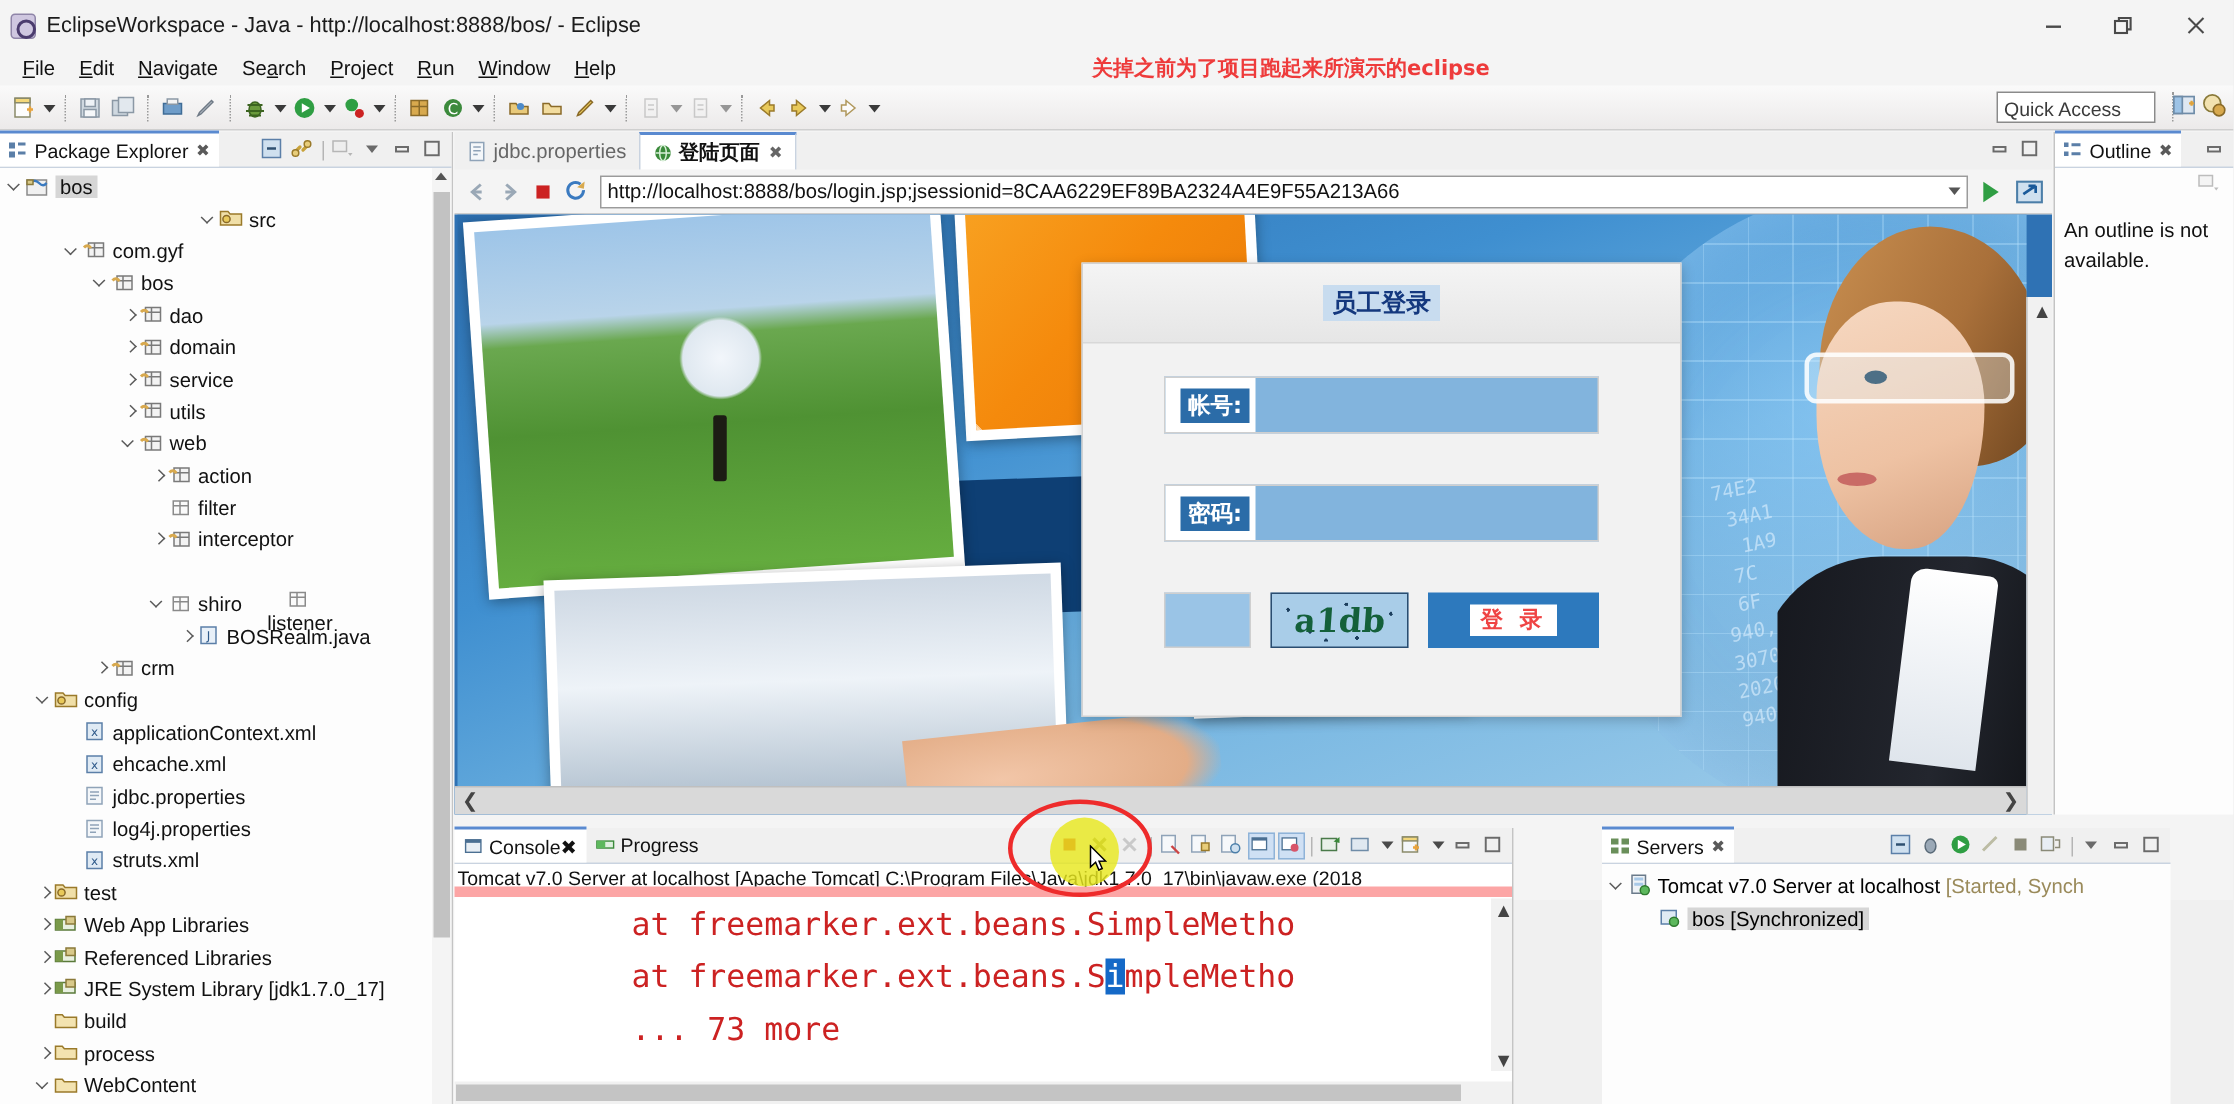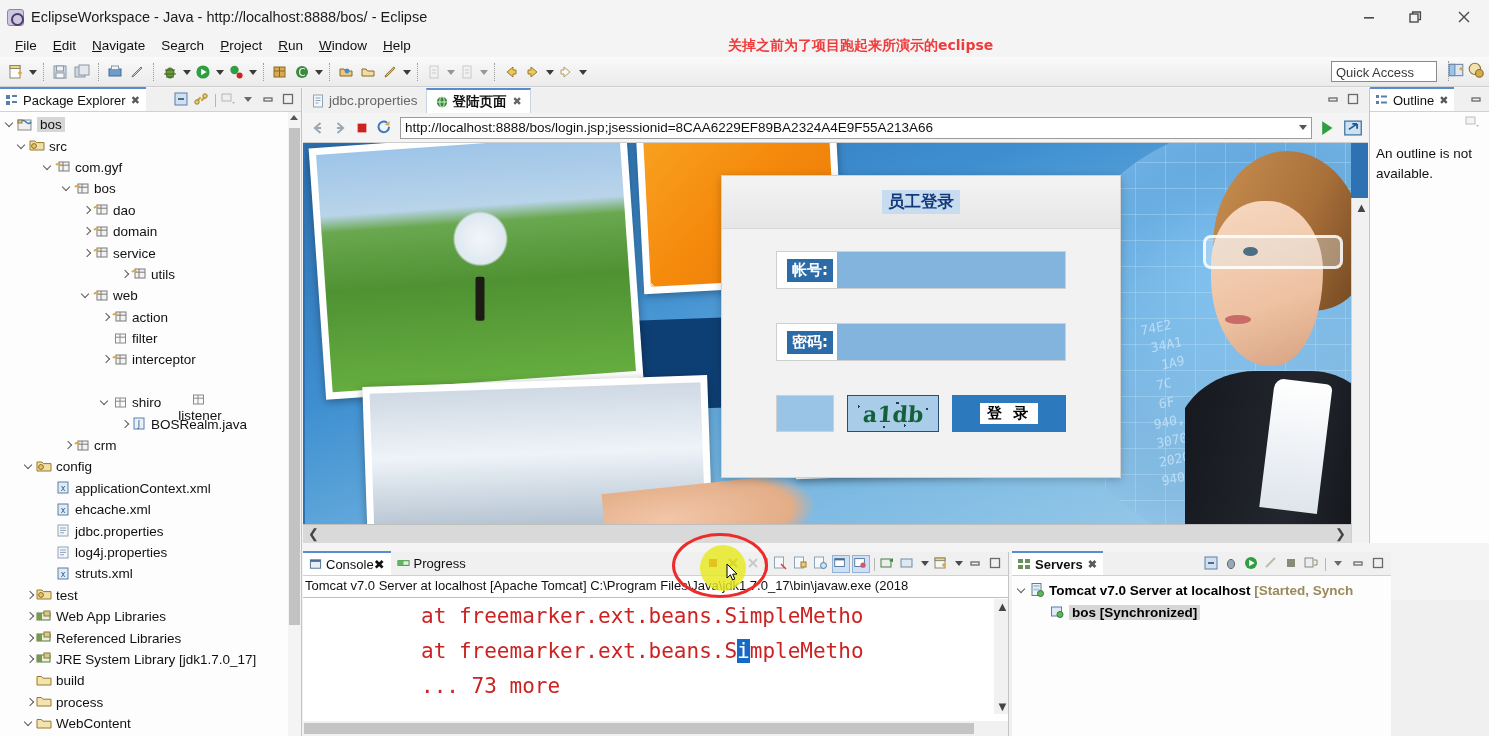--- a/index.html
+++ b/index.html
@@ -342,21 +342,21 @@
       radial-gradient(circle 1.2px at 88% 38%, #1d3f5e 0 100%, rgba(0,0,0,0) 100%),
       radial-gradient(circle 1.2px at 40% 88%, #1d3f5e 0 100%, rgba(0,0,0,0) 100%),
       radial-gradient(circle 1.2px at 63% 84%, #1d3f5e 0 100%, rgba(0,0,0,0) 100%);
   }
   .login-btn {
     width: 123px; height: 37px; background: #2d79bd;
     display: flex; align-items: center; justify-content: center;
     border: none;
   }
   .login-btn span {
-    background: #fff; color: #000000; font-size: 15px; font-weight: bold;
+    background: #fff; color: #ef4444; font-size: 15px; font-weight: bold;
     padding: 1px 7px; letter-spacing: 3px;
     font-family: "DejaVu Sans", sans-serif;
   }
 
   .br-vscroll {
     position: absolute; right: 0; top: 55px; width: 17px; height: 381px; background: #f1f1f1;
     border-left: 1px solid #d0d0d0;
   }
   .br-hscroll {
     position: absolute; left: 0; right: 17px; bottom: 0; height: 19px;
@@ -374,21 +374,21 @@
     position: relative; border-bottom: 1px solid #c9d3e0;
   }
   .cons-tab {
     display: flex; align-items: center; height: 24px; padding: 0 6px;
     font-size: 13px; white-space: nowrap; color: #111;
   }
   .cons-tab.active { background: #fff; border-top: 2px solid #5a8ad0; }
   .cons-tab .ct-ico { width: 13px; height: 13px; margin-right: 4px; flex: none; }
   .cons-sub {
     height: 22px; font-size: 13px; color: #111; padding: 2px 0 0 2px;
-    white-space: nowrap; overflow: hidden; border-bottom: 1px solid #fca5a5;
+    white-space: nowrap; overflow: hidden; border-bottom: 7px solid #fca5a5;
   }
   .cons-body {
     position: absolute; left: 0; top: 47px; right: 0; bottom: 0; background: #fff;
     overflow: hidden;
   }
   .cons-line {
     font-family: "DejaVu Sans Mono", monospace; font-size: 21px; color: #cc2222;
     white-space: pre; padding-left: 118px; line-height: 35px;
   }
   .cons-line .selchar { background: #1569c7; color: #fff; }
@@ -397,23 +397,22 @@
   }
   .cons-hscroll {
     position: absolute; left: 0; right: 0; bottom: 0; height: 15px; background: #f1f1f1;
   }
   .cons-hscroll .hthumb {
     position: absolute; left: 1px; top: 2px; width: 670px; height: 11px; background: #c4c4c4;
   }
 
   
   .servers-panel {
-    position: absolute; left: 1012px; top: 552px; width: 379px; height: 184px;
+    position: absolute; left: 1068px; top: 552px; width: 379px; height: 184px;
     background: #fdfdfd;
-    font-weight: bold;
   }
   .srv-row { display: flex; align-items: center; height: 22px; font-size: 13.5px;
              white-space: nowrap; padding-left: 4px; }
   .srv-row .dim { color: #9a8a5a; }
   .srv-row .sel { background: #d6d6d6; padding: 0 3px; }
 
   
   .outline-panel {
     position: absolute; left: 1369px; top: 88px; width: 120px; height: 455px;
     background: #fdfdfd; border-left: 1px solid #c4c4c4;
@@ -669,21 +668,21 @@
     <div class="tree" id="tree-host">
         <div class="trow sel" style="padding-left: 4px;">
           <span class="twist open"></span>
           <span class="ticon"><svg width="16" height="15" viewBox="0 0 16 15">
               <rect x="1" y="3" width="13" height="10" fill="#f0f0f0" stroke="#8a8a8a"></rect>
               <path d="M3 5 q3 -3 6 0 q3 3 5 0" stroke="#3a7ac0" fill="none" stroke-width="1.6"></path>
               <rect x="1" y="3" width="4" height="3" fill="#d8c98a" stroke="#8a7a3a"></rect>
             </svg></span>
           <span class="tlabel-bg"><span class="tlabel">bos</span></span>
         </div>
-        <div class="trow" style="padding-left: 16px;">
+        <div class="trow" style="padding-left: 16px; justify-content: center;">
           <span class="twist open"></span>
           <span class="ticon"><svg width="16" height="15" viewBox="0 0 16 15">
               <path d="M1 12 V3 h5 l1.4 1.6 H15 V12 Z" fill="#f0dfa8" stroke="#9a7a2a"></path>
               <circle cx="5" cy="8" r="2.4" fill="#e8c95a" stroke="#8a6a28"></circle>
             </svg></span>
           <span class="tlabel-bg"><span class="tlabel">src</span></span>
         </div>
         <div class="trow" style="padding-left: 42px;">
           <span class="twist open"></span>
           <span class="ticon"><svg width="16" height="15" viewBox="0 0 16 15">
@@ -722,21 +721,21 @@
         </div>
         <div class="trow" style="padding-left: 80px;">
           <span class="twist closed"></span>
           <span class="ticon"><svg width="16" height="15" viewBox="0 0 16 15">
               <rect x="4" y="3" width="10" height="9" fill="#f3f3f3" stroke="#7a7a7a"></rect>
               <path d="M4 6.2 h10 M8 3 v9" stroke="#7a7a7a"></path>
               <path d="M1 6 q2.4 -2.6 4.6 0.4" stroke="#d8a94e" stroke-width="2" fill="none"></path>
             </svg></span>
           <span class="tlabel-bg"><span class="tlabel">service</span></span>
         </div>
-        <div class="trow" style="padding-left: 80px; margin-left: 38px;">
+        <div class="trow" style="padding-left: 80px;">
           <span class="twist closed"></span>
           <span class="ticon"><svg width="16" height="15" viewBox="0 0 16 15">
               <rect x="4" y="3" width="10" height="9" fill="#f3f3f3" stroke="#7a7a7a"></rect>
               <path d="M4 6.2 h10 M8 3 v9" stroke="#7a7a7a"></path>
               <path d="M1 6 q2.4 -2.6 4.6 0.4" stroke="#d8a94e" stroke-width="2" fill="none"></path>
             </svg></span>
           <span class="tlabel-bg"><span class="tlabel">utils</span></span>
         </div>
         <div class="trow" style="padding-left: 80px;">
           <span class="twist open"></span>

